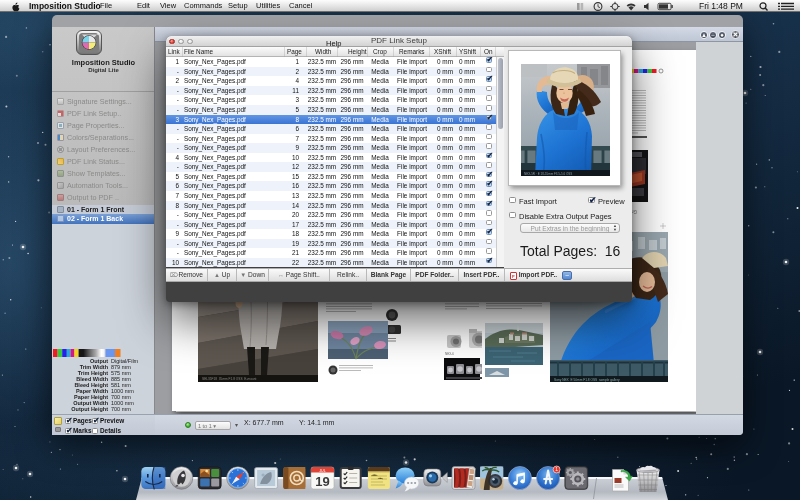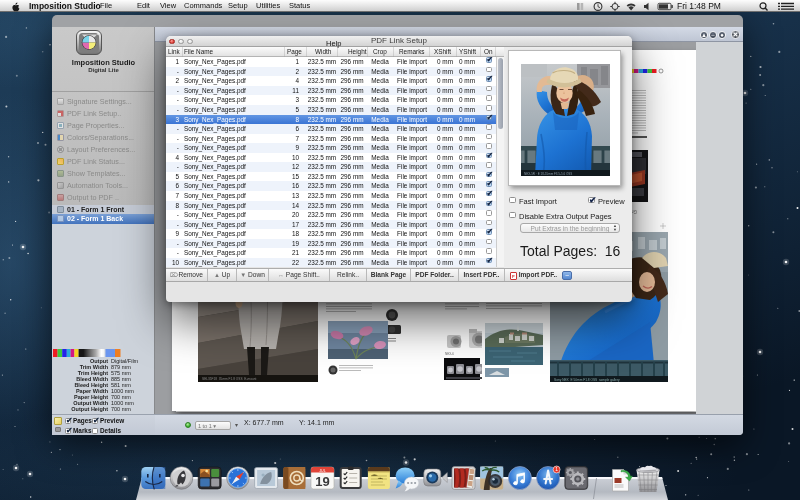--- a/index.html
+++ b/index.html
@@ -40,21 +40,21 @@
 #frm2{position:absolute;left:0;top:187px;width:103px;height:9.5px;background:linear-gradient(#7aa0d6,#4273bd);font-size:7px;font-weight:bold;color:#fff;line-height:9.5px;}
 #slist{position:absolute;left:0;top:196.5px;width:103px;height:202.5px;background:#cdd3db;}
 .inf{position:absolute;left:0;width:103px;height:6.05px;font-size:5.5px;line-height:6.05px;color:#222;}
 .il{position:absolute;right:47px;font-weight:bold;}
 .iv{position:absolute;left:59px;}
 
 #sbb{position:absolute;left:0;top:399px;width:103px;height:21px;background:linear-gradient(#ced4de,#c2c9d5);border-top:1px solid #9aa2ae;font-size:6.4px;font-weight:bold;color:#111;}
 .ckb{display:inline-block;width:6px;height:6px;background:#fff;border:1px solid #888;border-radius:1.5px;vertical-align:-1px;margin-right:2px;position:relative;}
 .ckb.on:before{content:"\2714";position:absolute;left:0;top:-3px;font-size:8px;color:#16263f;}
 
-#dlg{position:absolute;left:166px;top:36px;width:466px;height:266px;background:#e5e5e5;border-radius:5px 5px 4px 4px;box-shadow:0 18px 45px rgba(0,0,0,.62),0 2px 8px rgba(0,0,0,.4);z-index:30;}
+#dlg{position:absolute;left:166px;top:36px;width:466px;height:266px;background:#404040;border-radius:5px 5px 4px 4px;box-shadow:0 18px 45px rgba(0,0,0,.62),0 2px 8px rgba(0,0,0,.4);z-index:30;}
 #dttl{position:absolute;left:0;top:0;width:466px;height:10.5px;border-radius:5px 5px 0 0;background:linear-gradient(#f0f0f0,#d3d3d3);border-bottom:1px solid #a2a2a2;}
 #dttl .t{position:absolute;width:100%;text-align:center;font-size:8px;color:#3c3c3c;line-height:10px;}
 .dl{position:absolute;top:2.5px;width:5.5px;height:5.5px;border-radius:50%;}
 
 #thead{position:absolute;left:0;top:10.5px;width:338px;height:10.8px;background:linear-gradient(#fbfbfb,#e3e3e3);border-bottom:1px solid #b4b4b4;font-size:6.4px;color:#222;line-height:10.5px;}
 #thead span{position:absolute;}
 #tbl{position:absolute;left:0;top:21.3px;width:338px;height:210.2px;background:#fff;overflow:hidden;}
 .tr{position:absolute;left:0;width:338px;height:9.55px;font-size:6.4px;line-height:9.55px;color:#111;white-space:nowrap;}
 .tr.even{background:#eef3fb;}
 .tr.odd{background:#fff;}
@@ -244,21 +244,21 @@
   <path d="M6.4 0.4c-0.5 0-1.1 0.35-1.5 0.8-0.3 0.4-0.6 1-0.5 1.55 0.6 0.05 1.2-0.3 1.55-0.75C6.3 1.55 6.5 1 6.4 0.4z" fill="#1a1a1a"></path>
   <path d="M7.9 3.4c-0.8-0.5-1.9-0.4-2.5-0.1-0.3 0.1-0.8 0.1-1.2-0.05C3.7 3.05 3 2.9 2.3 3.4 1.1 4.2 1.2 6.3 2 7.8c0.4 0.75 1 1.6 1.8 1.55 0.4 0 0.65-0.2 1.2-0.2 0.55 0 0.75 0.2 1.2 0.2 0.8 0 1.35-0.85 1.75-1.6 0.25-0.5 0.35-0.75 0.5-1.2C7.3 6.1 7 5.1 7.9 3.4z" fill="#1a1a1a"></path>
  </svg>
  <span class="mt" style="left:29px;font-weight:bold;">Imposition Studio</span>
  <span class="mt f" style="left:100px;">File</span>
  <span class="mt f" style="left:137px;">Edit</span>
  <span class="mt f" style="left:160px;">View</span>
  <span class="mt f" style="left:184px;">Commands</span>
  <span class="mt f" style="left:228px;">Setup</span>
  <span class="mt f" style="left:256px;">Utilities</span>
- <span class="mt f" style="left:289px;">Status</span>
+ <span class="mt f" style="left:289px;">Cancel</span>
  <span class="mt f" style="left:326px;margin-top:38px;">Help</span>
  <svg class="abs" style="left:574px;top:1px" width="226" height="11" viewBox="0 0 226 11">
 
   <rect x="3" y="2" width="2.6" height="7" fill="#9a9a9a"></rect>
         <rect x="6.6" y="2" width="2.6" height="7" fill="#b5b5b5"></rect>
 
   <circle cx="24" cy="5.5" r="3.9" fill="none" stroke="#333" stroke-width="1.1"></circle>
   <path d="M24 3.2 L24 5.7 L26 6.6" stroke="#333" stroke-width="0.9" fill="none"></path>
 
   <circle cx="41" cy="5.5" r="3" fill="none" stroke="#333" stroke-width="1"></circle>
@@ -266,21 +266,21 @@
 
   <path d="M52.6 4.2a7 7 0 0 1 9 0l-1.3 1.6a5 5 0 0 0-6.4 0z" fill="#333"></path>
   <path d="M54.5 6.4a4 4 0 0 1 5.2 0L57.1 9.6z" fill="#333"></path>
 
   <path d="M70 4h1.8L74.5 1.7v7.6L71.8 7H70z" fill="#333"></path>
 
   <rect x="84" y="2.3" width="13" height="6.4" rx="1.2" fill="none" stroke="#333" stroke-width="0.9"></rect>
   <rect x="85" y="3.3" width="9" height="4.4" fill="#333"></rect>
   <rect x="97.4" y="4" width="1.4" height="3" rx="0.5" fill="#333"></rect>
  </svg>
- <span class="mt" style="left:677px;">Fri 1:48 PM</span>
+ <span class="mt" style="left:699px;">Fri 1:48 PM</span>
  <svg class="abs" style="left:756px;top:1px" width="44" height="11" viewBox="0 0 44 11">
   <circle cx="7" cy="4.8" r="3" fill="none" stroke="#222" stroke-width="1.2"></circle>
   <path d="M9.2 7 L11.5 9.4" stroke="#222" stroke-width="1.4"></path>
   <path d="M25 2.5h13M25 5.3h13M25 8.1h13" stroke="#222" stroke-width="1.3"></path>
   <path d="M22 2.5h2M22 5.3h2M22 8.1h2" stroke="#222" stroke-width="1.3"></path>
  </svg>
 </div>
 <div id="win">
  <div id="tbar">
   <span class="rb" style="left:545px">▲</span>

